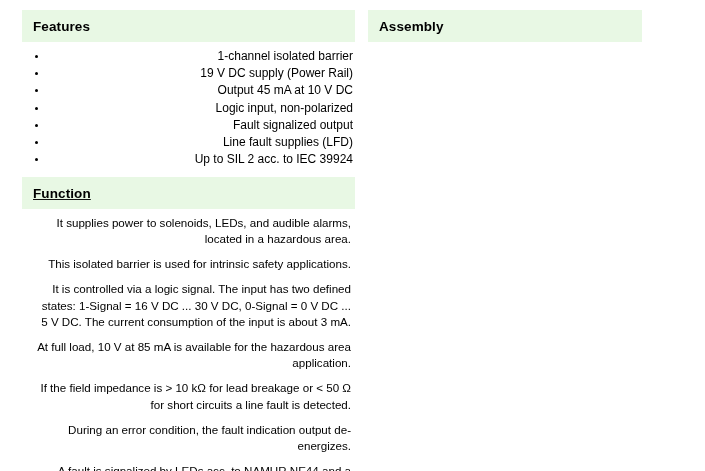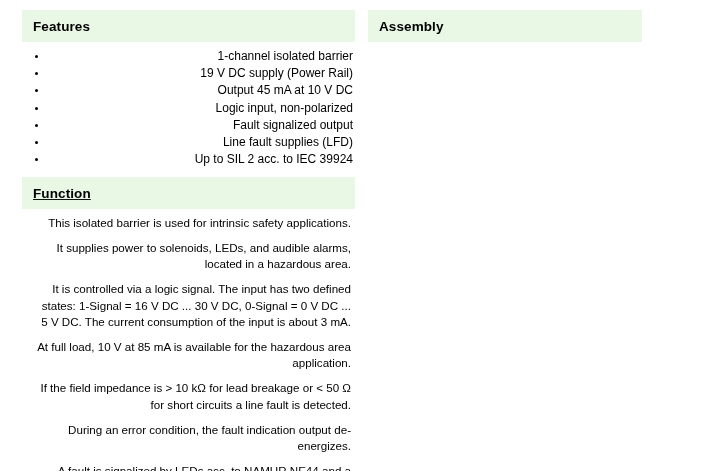--- a/index.html
+++ b/index.html
@@ -81,22 +81,22 @@
     <li>Fault signalized output</li>
     <li>Line fault supplies (LFD)</li>
     <li>Up to SIL 2 acc. to IEC 39924</li>
   </ul>
 
   <div class="band" id="band-function">
     <h2>Function</h2>
   </div>
 
   <div id="function-body">
+    <p>It supplies power to solenoids, LEDs, and audible alarms, located in a hazardous area.</p>
     <p>This isolated barrier is used for intrinsic safety applications.</p>
-    <p>It supplies power to solenoids, LEDs, and audible alarms, located in a hazardous area.</p>
     <p>It is controlled via a logic signal. The input has two defined states: 1-Signal = 16 V DC ... 30 V DC, 0-Signal = 0 V DC ... 5 V DC. The current consumption of the input is about 3 mA.</p>
     <p>At full load, 10 V at 85 mA is available for the hazardous area application.</p>
     <p>If the field impedance is &gt; 10 kΩ  for lead breakage or &lt; 50 Ω for short circuits a line fault is detected.</p>
     <p>During an error condition, the fault indication output de-energizes.</p>
     <p>A fault is signalized by LEDs acc. to NAMUR NE44 and a separate collective error message output.</p>
   </div>
 </div>
 
 <div class="col col-right">
 

